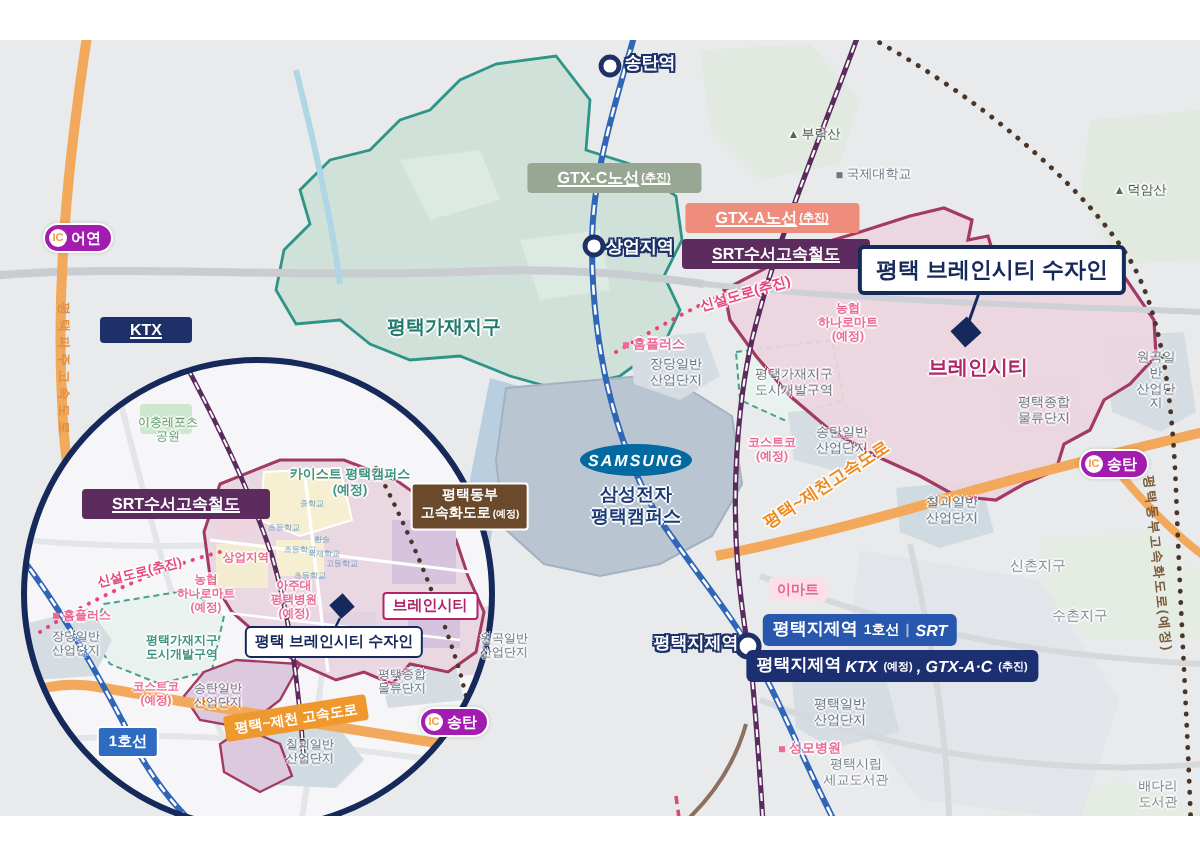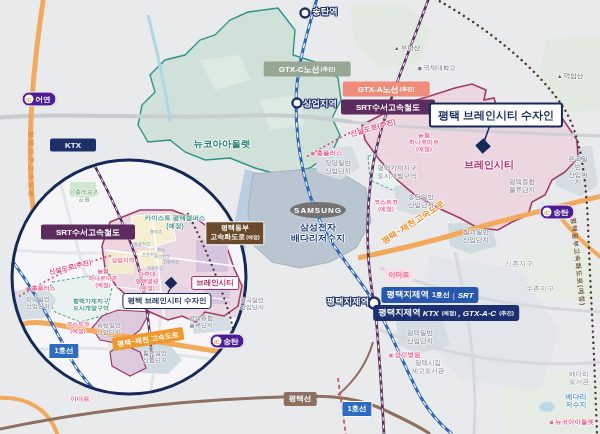--- a/index.html
+++ b/index.html
@@ -1,50 +1,50 @@
 <!DOCTYPE html>
 <html><head>
 <meta charset="utf-8">
 <style>
   html,body{margin:0;padding:0;}
-  #stage{position:relative;width:600px;height:434px;background:#e9eaec;overflow:hidden;
-         font-family:"Liberation Sans","DejaVu Sans",sans-serif;}
+  #stage{position:relative;width:600px;height:388px;background:#e9eaec;overflow:hidden;
+         font-family:"Liberation Sans","DejaVu Sans",sans-serif;margin-top:20px;}
   #baseMap{position:absolute;left:0;top:0;}
   .lbl{position:absolute;transform:translate(-50%,-50%);text-align:center;white-space:pre-line;
        line-height:1.2;z-index:5;}
   .halo{text-shadow:1px 0 0 rgba(255,255,255,.9),-1px 0 0 rgba(255,255,255,.9),
         0 1px 0 rgba(255,255,255,.9),0 -1px 0 rgba(255,255,255,.9);}
   .gray{color:#6e7682;font-size:6.5px;}
   .dist{color:#878d96;font-size:7px;}
   .lib{color:#7d838c;font-size:6.5px;}
   .blue{color:#5b9bd0;font-size:7px;font-weight:bold;}
   .pink{color:#ee6a95;font-size:6.5px;font-weight:bold;}
   .teal{color:#3f9383;font-size:6.2px;font-weight:bold;}
   .green{color:#5f9b6b;font-size:6px;}
   .school{color:#6f9dc0;font-size:4px;line-height:1.1;}
   .station{color:#fff;font-size:8.5px;font-weight:bold;white-space:nowrap;
     text-shadow:1px 0 0 #1d3168,-1px 0 0 #1d3168,0 1px 0 #1d3168,0 -1px 0 #1d3168,
     1px 1px 0 #1d3168,-1px -1px 0 #1d3168,1px -1px 0 #1d3168,-1px 1px 0 #1d3168;}
   .badge{position:absolute;transform:translate(-50%,-50%);display:flex;align-items:center;
        justify-content:center;white-space:nowrap;font-weight:bold;color:#fff;border-radius:2px;z-index:6;}
   .note{font-size:5.5px;font-weight:bold;margin-left:1px;}
-  .railbadge{font-size:8px;padding:2px 15px;}
+  .railbadge{font-size:8px;padding:2px 15px;text-decoration:underline;}
   .titlebox{background:#fff;border:2px solid #16295b;color:#16295b;border-radius:3px;
        font-size:11px;padding:3px 7px;z-index:7;}
   .titlebox.small{font-size:7.5px;border-width:1.5px;padding:2px 4px;}
-  .icpill{background:#4c1d95;border:1.2px solid #fff;border-radius:8px;height:13px;
+  .icpill{background:#a21caf;border:1.2px solid #fff;border-radius:8px;height:13px;
        padding:0 5px 0 2px;gap:2px;font-size:7.5px;box-shadow:0 0 2px rgba(0,0,0,.15);}
   .iccirc{display:inline-flex;align-items:center;justify-content:center;width:9px;height:9px;
        background:#fff;color:#f09a3d;border-radius:50%;font-size:5.5px;font-weight:bold;}
   .marker{position:absolute;background:#16295b;transform:translate(-50%,-50%) rotate(48deg);z-index:6;}
   .dot{display:inline-block;width:3px;height:3px;background:currentColor;margin-right:2px;vertical-align:middle;}
   .mtn{color:#46704e;font-size:6px;margin-right:1px;}
-  .oval{position:absolute;transform:translate(-50%,-50%);background:#737373;border-radius:50%;
+  .oval{position:absolute;transform:translate(-50%,-50%);background:#0369a1;border-radius:50%;
        display:flex;align-items:center;justify-content:center;color:#fff;font-weight:bold;
-       font-size:8px;letter-spacing:1px;z-index:6;}
+       font-style:italic;font-size:8px;letter-spacing:1px;z-index:6;}
 </style>
 </head>
 <body>
 
 <div id="stage">
 
 <svg id="baseMap" width="600" height="434" viewBox="0 0 600 434">
   <defs>
         <clipPath id="insetClip">
           <circle cx="129" cy="277" r="117"></circle>
@@ -161,25 +161,25 @@
 
 <div class="badge icpill" style="left:39px;top:99px;">
       <span class="iccirc">IC</span>
       <span>어연</span>
     </div>
 <div class="badge icpill" style="left:557px;top:212px;">
       <span class="iccirc">IC</span>
       <span>송탄</span>
     </div>
 
-<div class="lbl halo" style="left:222px;top:144px;color:#227a6d;font-size:9.5px;font-weight:bold;">뉴코아아울렛</div>
+<div class="lbl halo" style="left:222px;top:144px;color:#227a6d;font-size:9.5px;font-weight:bold;">평택가재지구</div>
 <div class="lbl halo" style="left:489px;top:165px;color:#b0246a;font-size:10px;font-weight:bold;">브레인시티</div>
 <div class="oval" style="left:318px;top:210px;width:56px;height:16px;">SAMSUNG</div>
 <div class="lbl halo" style="left:318px;top:233px;color:#1b3c78;font-size:9px;font-weight:bold;">삼성전자
-배다리저수지</div>
+평택캠퍼스</div>
 
 <div class="badge titlebox" style="left:496px;top:115px;">평택 브레인시티 수자인</div>
 <div class="marker" style="left:483px;top:146px;width:11px;height:11px;"></div>
 
 <div class="badge" style="left:430px;top:295px;background:#2857ae;border-radius:3px;padding:2px 5px;gap:3px;">
   <span style="font-size:8.5px;">평택지제역</span>
   <span style="font-size:7px;">1호선</span>
   <span style="opacity:.6;font-size:7px;">|</span>
   <span style="font-style:italic;font-size:8px;">SRT</span>
 </div>

